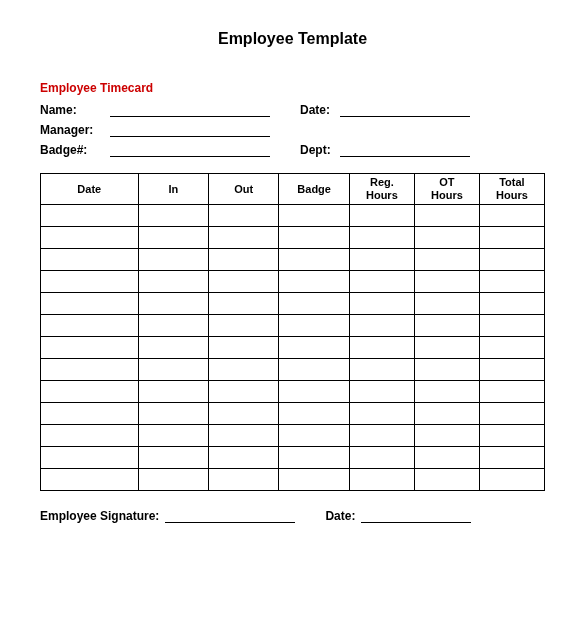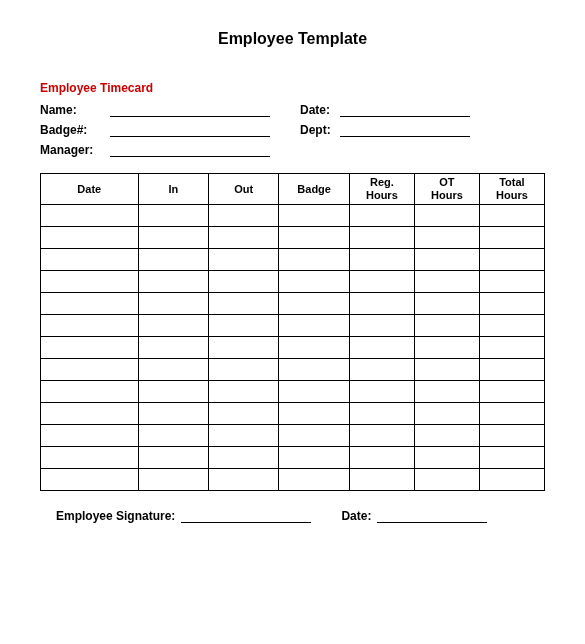--- a/index.html
+++ b/index.html
@@ -122,21 +122,20 @@
     .total-row td {
       border: none;
       text-align: right;
     }
 
     .footer-row {
       display: flex;
       align-items: center;
       margin-top: 18px;
       font-size: 12px;
-      margin-left: 16px;
     }
 
     .footer-row .field-label {
       font-weight: bold;
       font-size: 12px;
       color: #000;
       white-space: nowrap;
     }
 
     .footer-row .field-line {
@@ -171,31 +170,31 @@
     <div class="form-row">
       <span class="field-label">Name:</span>
       <span class="field-line"></span>
       <div class="right-group">
         <span class="field-label">Date:</span>
         <span class="field-line"></span>
       </div>
     </div>
 
     <div class="form-row">
+      <span class="field-label">Manager:</span>
+      <span class="field-line"></span>
+    </div>
+
+    <div class="form-row">
       <span class="field-label">Badge#:</span>
       <span class="field-line"></span>
       <div class="right-group">
         <span class="field-label">Dept:</span>
         <span class="field-line"></span>
       </div>
-    </div>
-
-    <div class="form-row">
-      <span class="field-label">Manager:</span>
-      <span class="field-line"></span>
     </div>
   </div>
 
   <table class="timecard-table">
     <thead>
       <tr>
         <th class="date-col">Date</th>
         <th class="in-col">In</th>
         <th class="out-col">Out</th>
         <th class="breaks-col">Badge</th>

